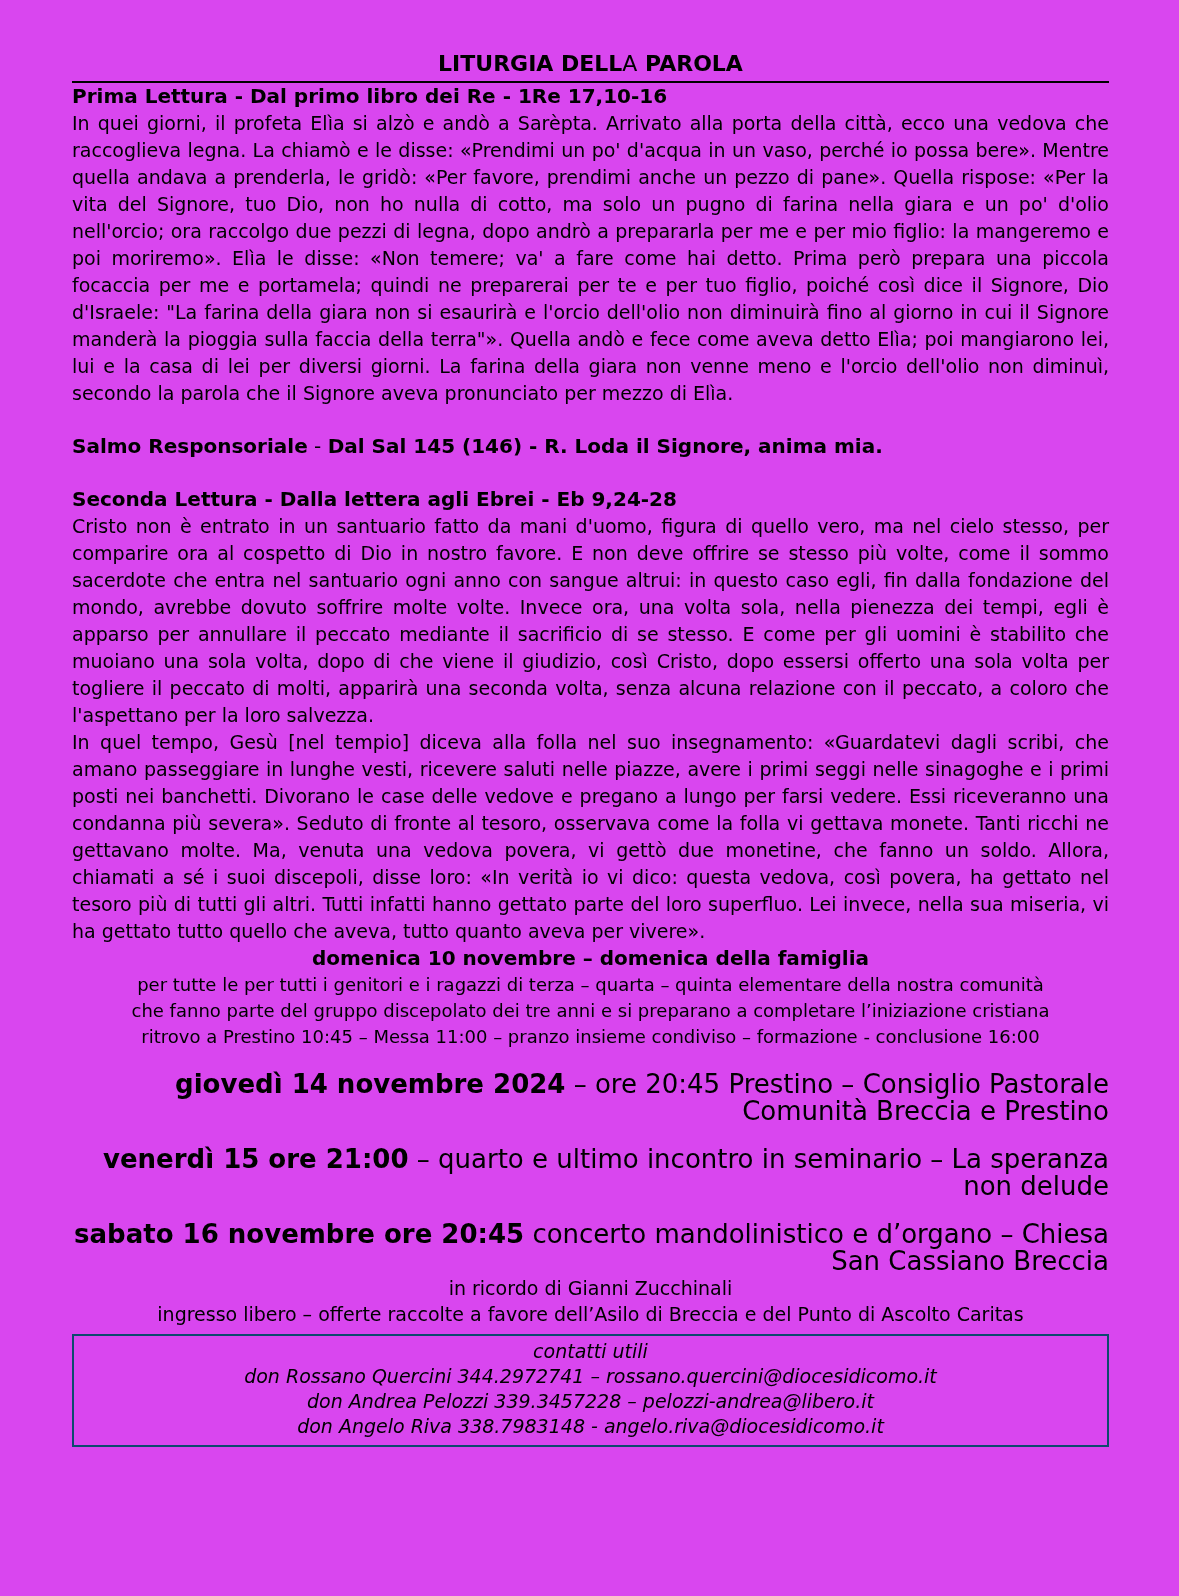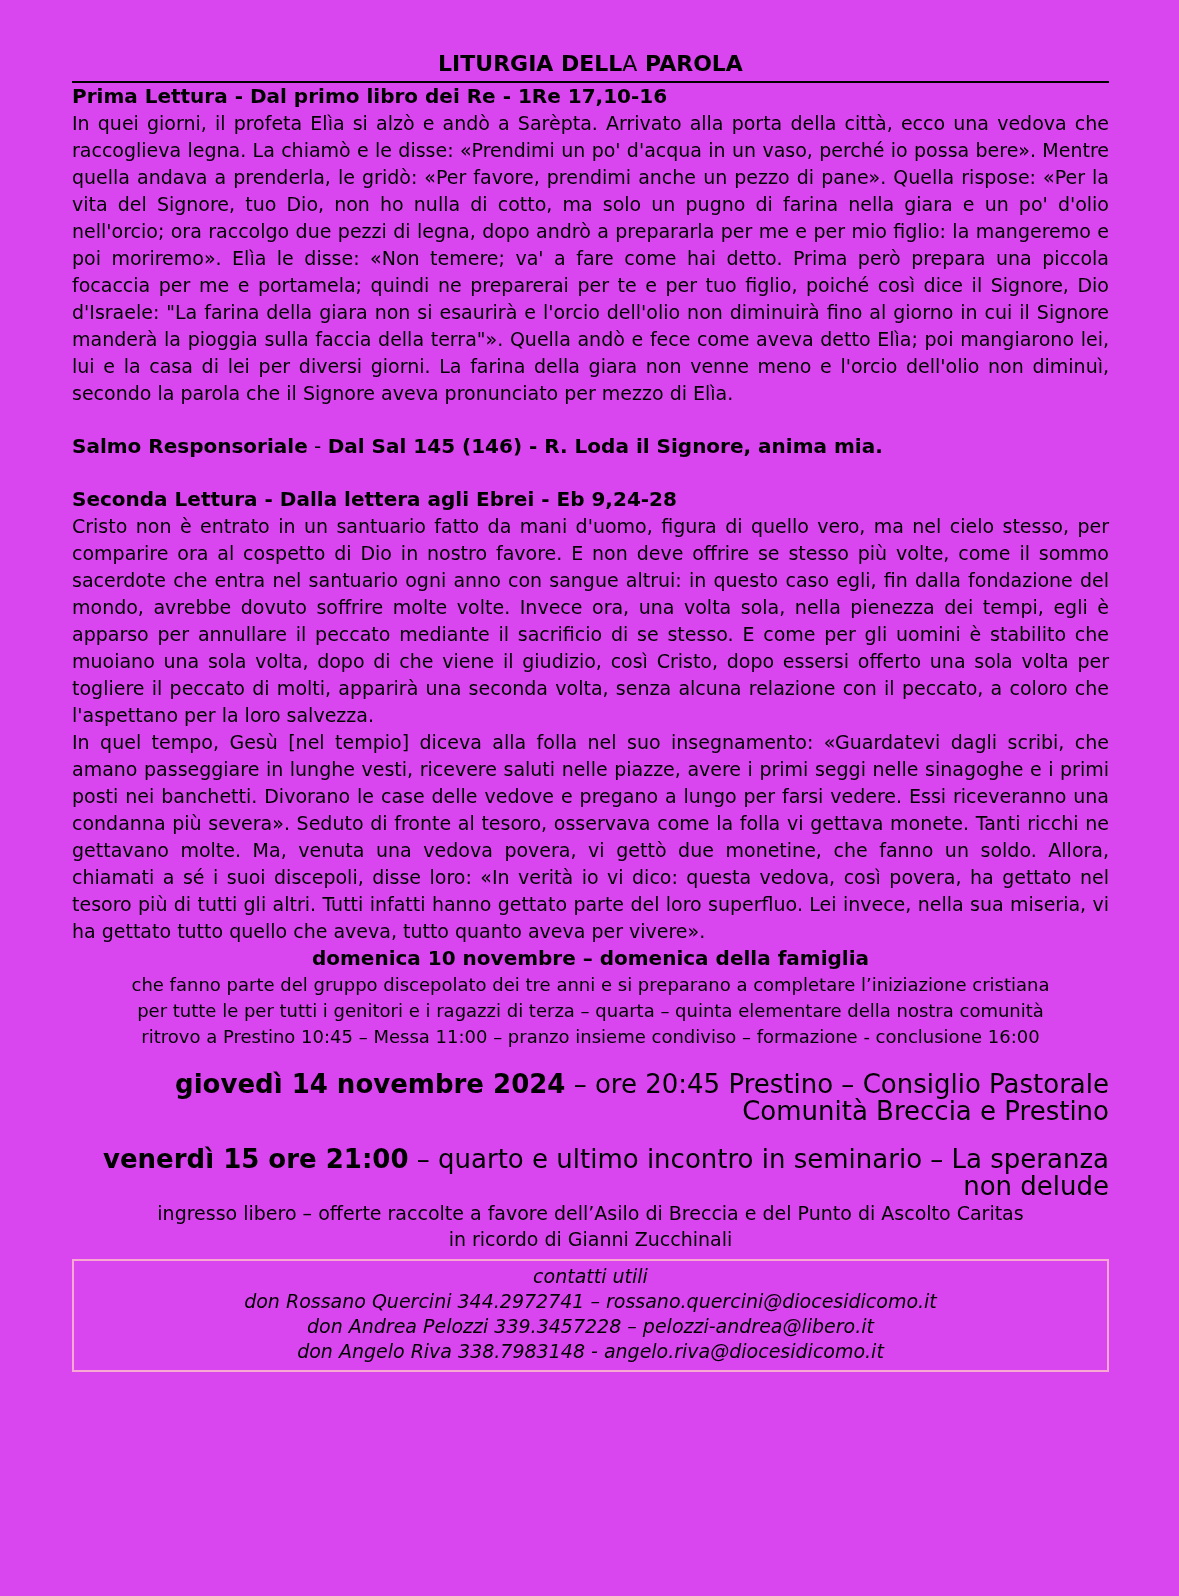--- a/index.html
+++ b/index.html
@@ -73,21 +73,21 @@
     margin-top:21px;
   }
   .event-line .evt-bold { font-weight:bold; }
   .event-sub {
     text-align:center;
     font-size:19px;
     line-height:26px;
   }
   .contacts-box {
     margin-top:7px;
-    border:2px solid #f9a8d4;
+    border:2px solid #0c4a6e;
     padding:3px 10px 6px 10px;
     text-align:center;
     font-style:italic;
     font-size:19px;
     line-height:25px;
   }
 </style>
 </head>
 <body>
 
@@ -109,34 +109,37 @@
 
   <div class="section-heading mt26">
     <span>Seconda Lettura - Dalla lettera agli Ebrei - </span><span class="heading-ref">Eb 9,24-28</span>
   </div>
   <div class="body-text">Cristo non è entrato in un santuario fatto da mani d'uomo, figura di quello vero, ma nel cielo stesso, per comparire ora al cospetto di Dio in nostro favore. E non deve offrire se stesso più volte, come il sommo sacerdote che entra nel santuario ogni anno con sangue altrui: in questo caso egli, fin dalla fondazione del mondo, avrebbe dovuto soffrire molte volte. Invece ora, una volta sola, nella pienezza dei tempi, egli è apparso per annullare il peccato mediante il sacrificio di se stesso. E come per gli uomini è stabilito che muoiano una sola volta, dopo di che viene il giudizio, così Cristo, dopo essersi offerto una sola volta per togliere il peccato di molti, apparirà una seconda volta, senza alcuna relazione con il peccato, a coloro che l'aspettano per la loro salvezza.</div>
 
   <div class="body-text">In quel tempo, Gesù [nel tempio] diceva alla folla nel suo insegnamento: «Guardatevi dagli scribi, che amano passeggiare in lunghe vesti, ricevere saluti nelle piazze, avere i primi seggi nelle sinagoghe e i primi posti nei banchetti. Divorano le case delle vedove e pregano a lungo per farsi vedere. Essi riceveranno una condanna più severa». Seduto di fronte al tesoro, osservava come la folla vi gettava monete. Tanti ricchi ne gettavano molte. Ma, venuta una vedova povera, vi gettò due monetine, che fanno un soldo. Allora, chiamati a sé i suoi discepoli, disse loro: «In verità io vi dico: questa vedova, così povera, ha gettato nel tesoro più di tutti gli altri. Tutti infatti hanno gettato parte del loro superfluo. Lei invece, nella sua miseria, vi ha gettato tutto quello che aveva, tutto quanto aveva per vivere».</div>
 
 
   <div class="avvisi-subtitle">domenica 10 novembre – domenica della famiglia</div>
+  <div class="avvisi-par">per tutte le per tutti i genitori e i ragazzi di terza – quarta – quinta elementare della nostra comunità</div>
   <div class="avvisi-par">che fanno parte del gruppo discepolato dei tre anni e si preparano a completare l’iniziazione cristiana</div>
-  <div class="avvisi-par">per tutte le per tutti i genitori e i ragazzi di terza – quarta – quinta elementare della nostra comunità</div>
   <div class="avvisi-par">ritrovo a Prestino 10:45 – Messa 11:00 – pranzo insieme condiviso – formazione - conclusione 16:00</div>
 
   <div class="event-line">
     <span class="evt-bold">giovedì 14 novembre 2024</span><span> – ore 20:45 Prestino – Consiglio Pastorale Comunità Breccia e Prestino</span>
   </div>
 
   <div class="event-line">
     <span class="evt-bold">venerdì 15 ore 21:00</span><span> – quarto e ultimo incontro in seminario – La speranza non delude</span>
   </div>
 
+  <div class="event-line">
+    <span class="evt-bold">sabato 16 novembre ore 20:45</span><span> concerto mandolinistico e d’organo – Chiesa San Cassiano Breccia</span>
+  </div>
+  <div class="event-sub">in ricordo di Gianni Zucchinali</div>
   <div class="event-sub">ingresso libero – offerte raccolte a favore dell’Asilo di Breccia e del Punto di Ascolto Caritas</div>
-  <div class="event-sub">in ricordo di Gianni Zucchinali</div>
 
   <div class="contacts-box">
     <div>contatti utili</div>
     <div>don Rossano Quercini 344.2972741 – rossano.quercini@diocesidicomo.it</div>
     <div>don Andrea Pelozzi 339.3457228 – pelozzi-andrea@libero.it</div>
     <div>don Angelo Riva 338.7983148 - angelo.riva@diocesidicomo.it</div>
   </div>
 
 </div>
 

